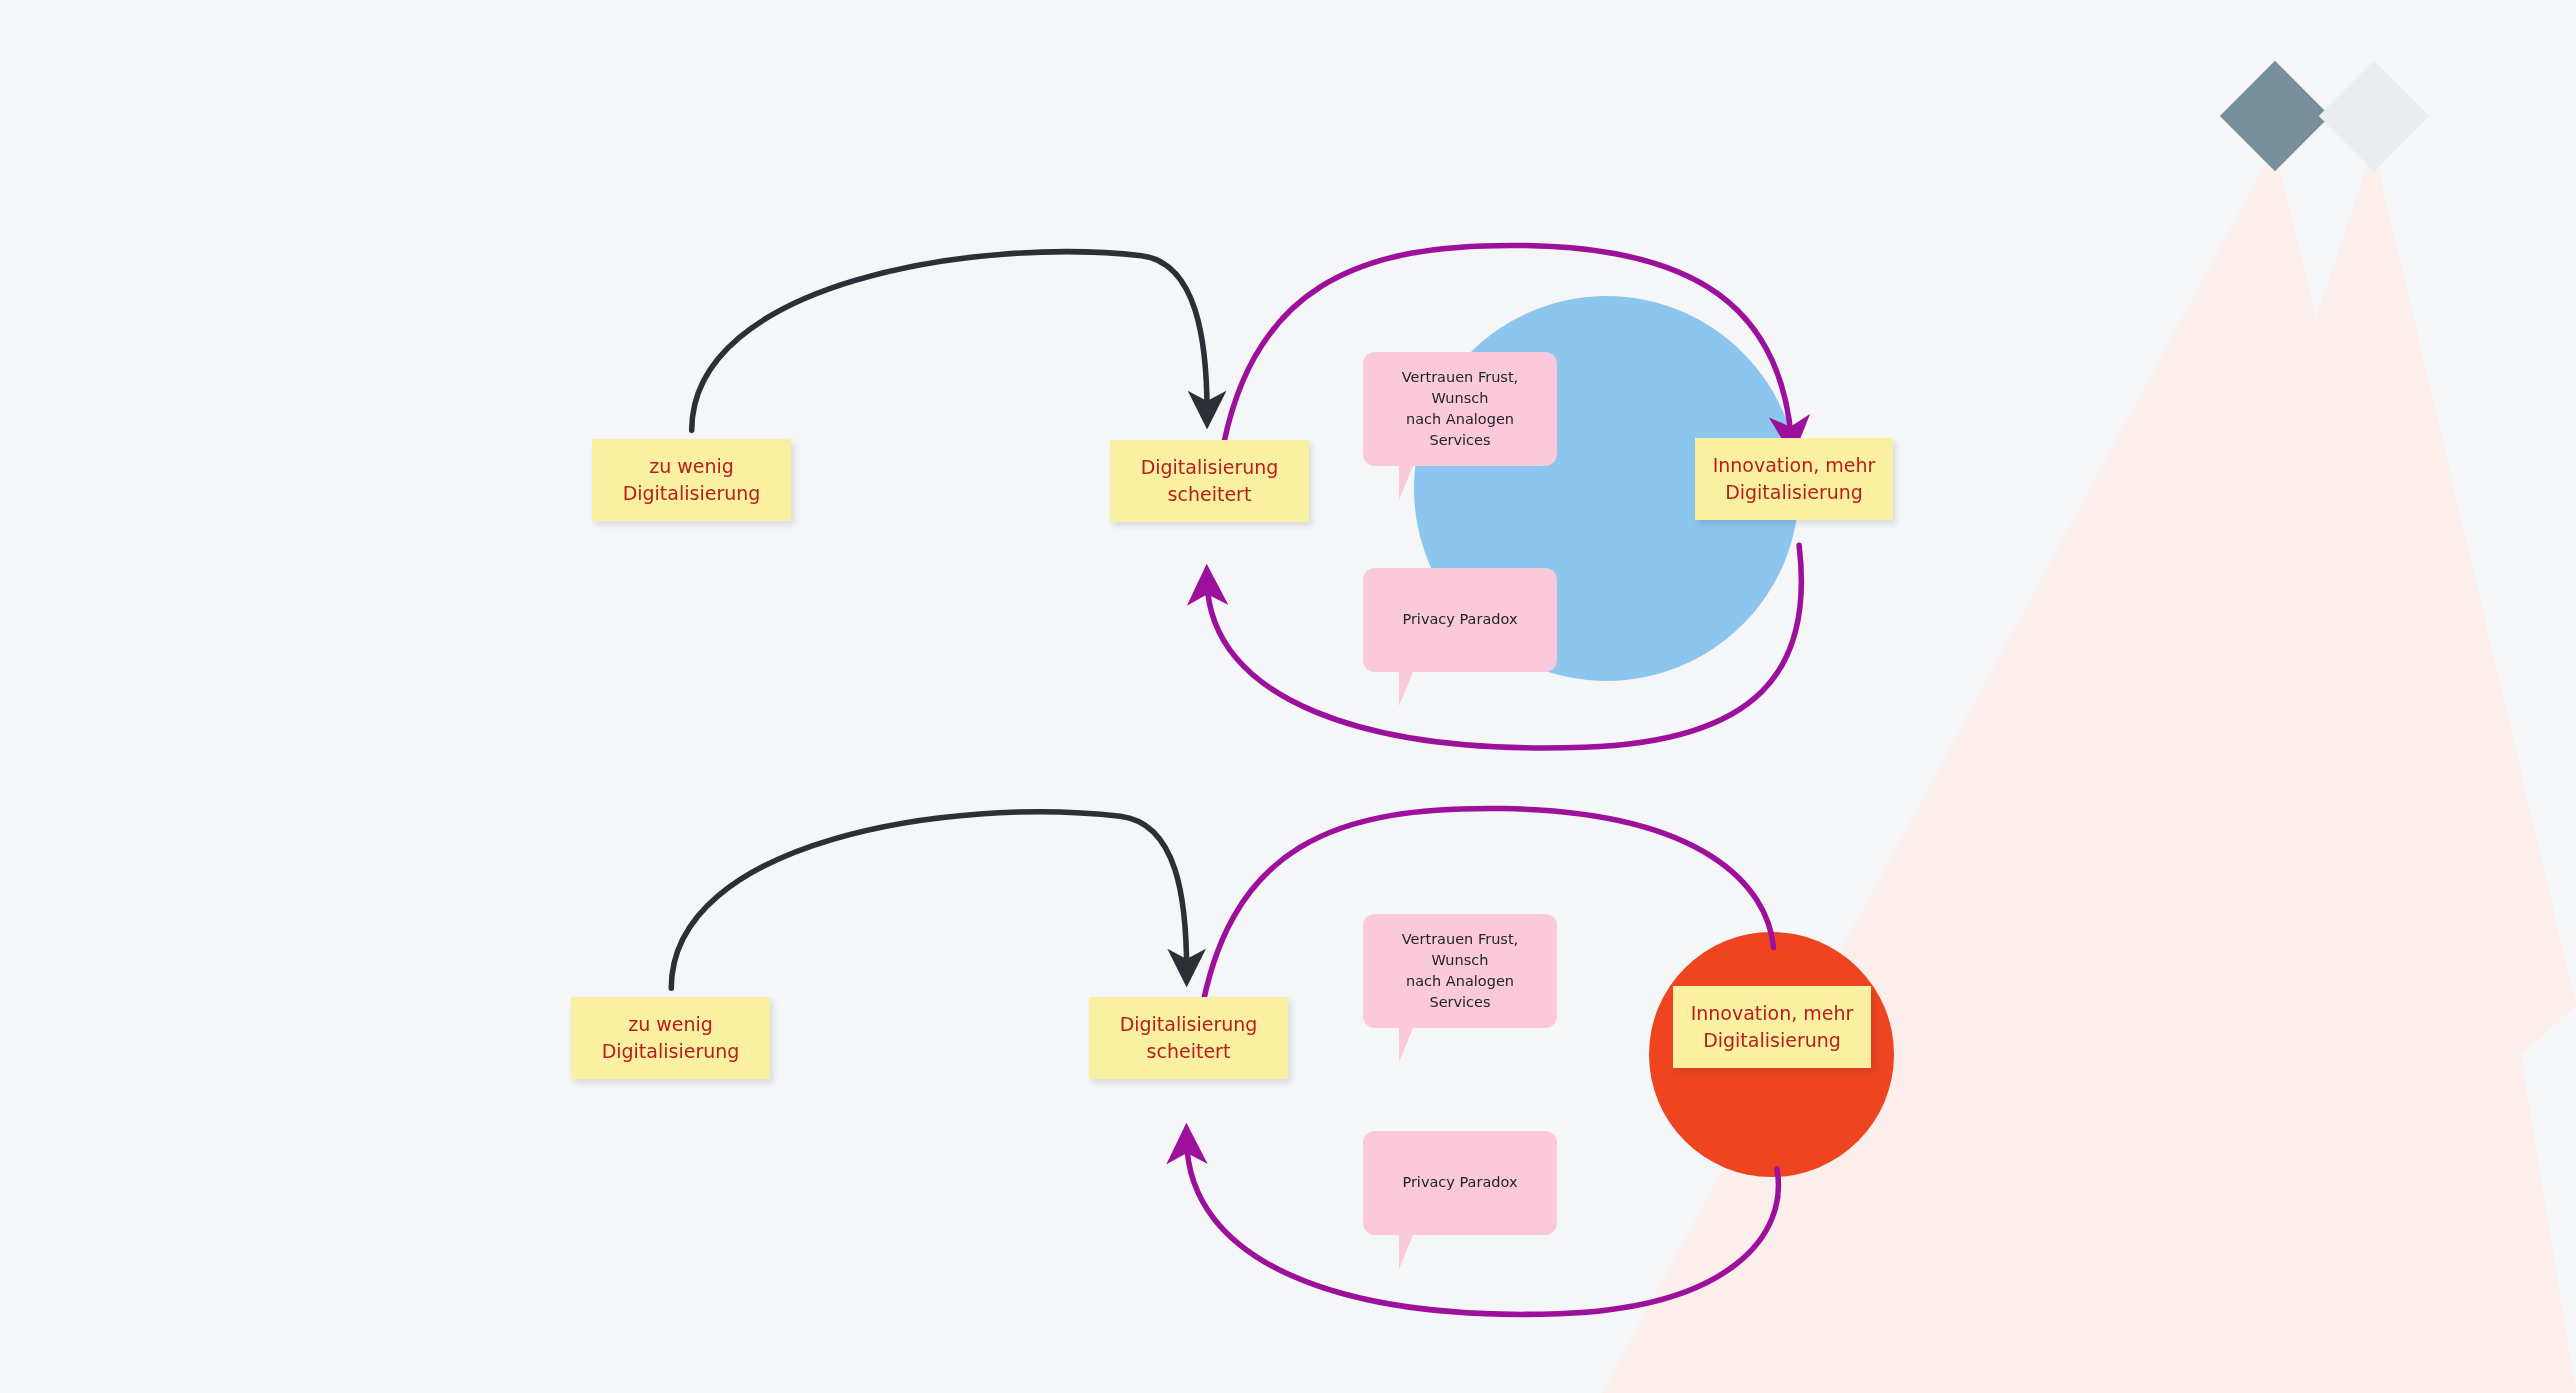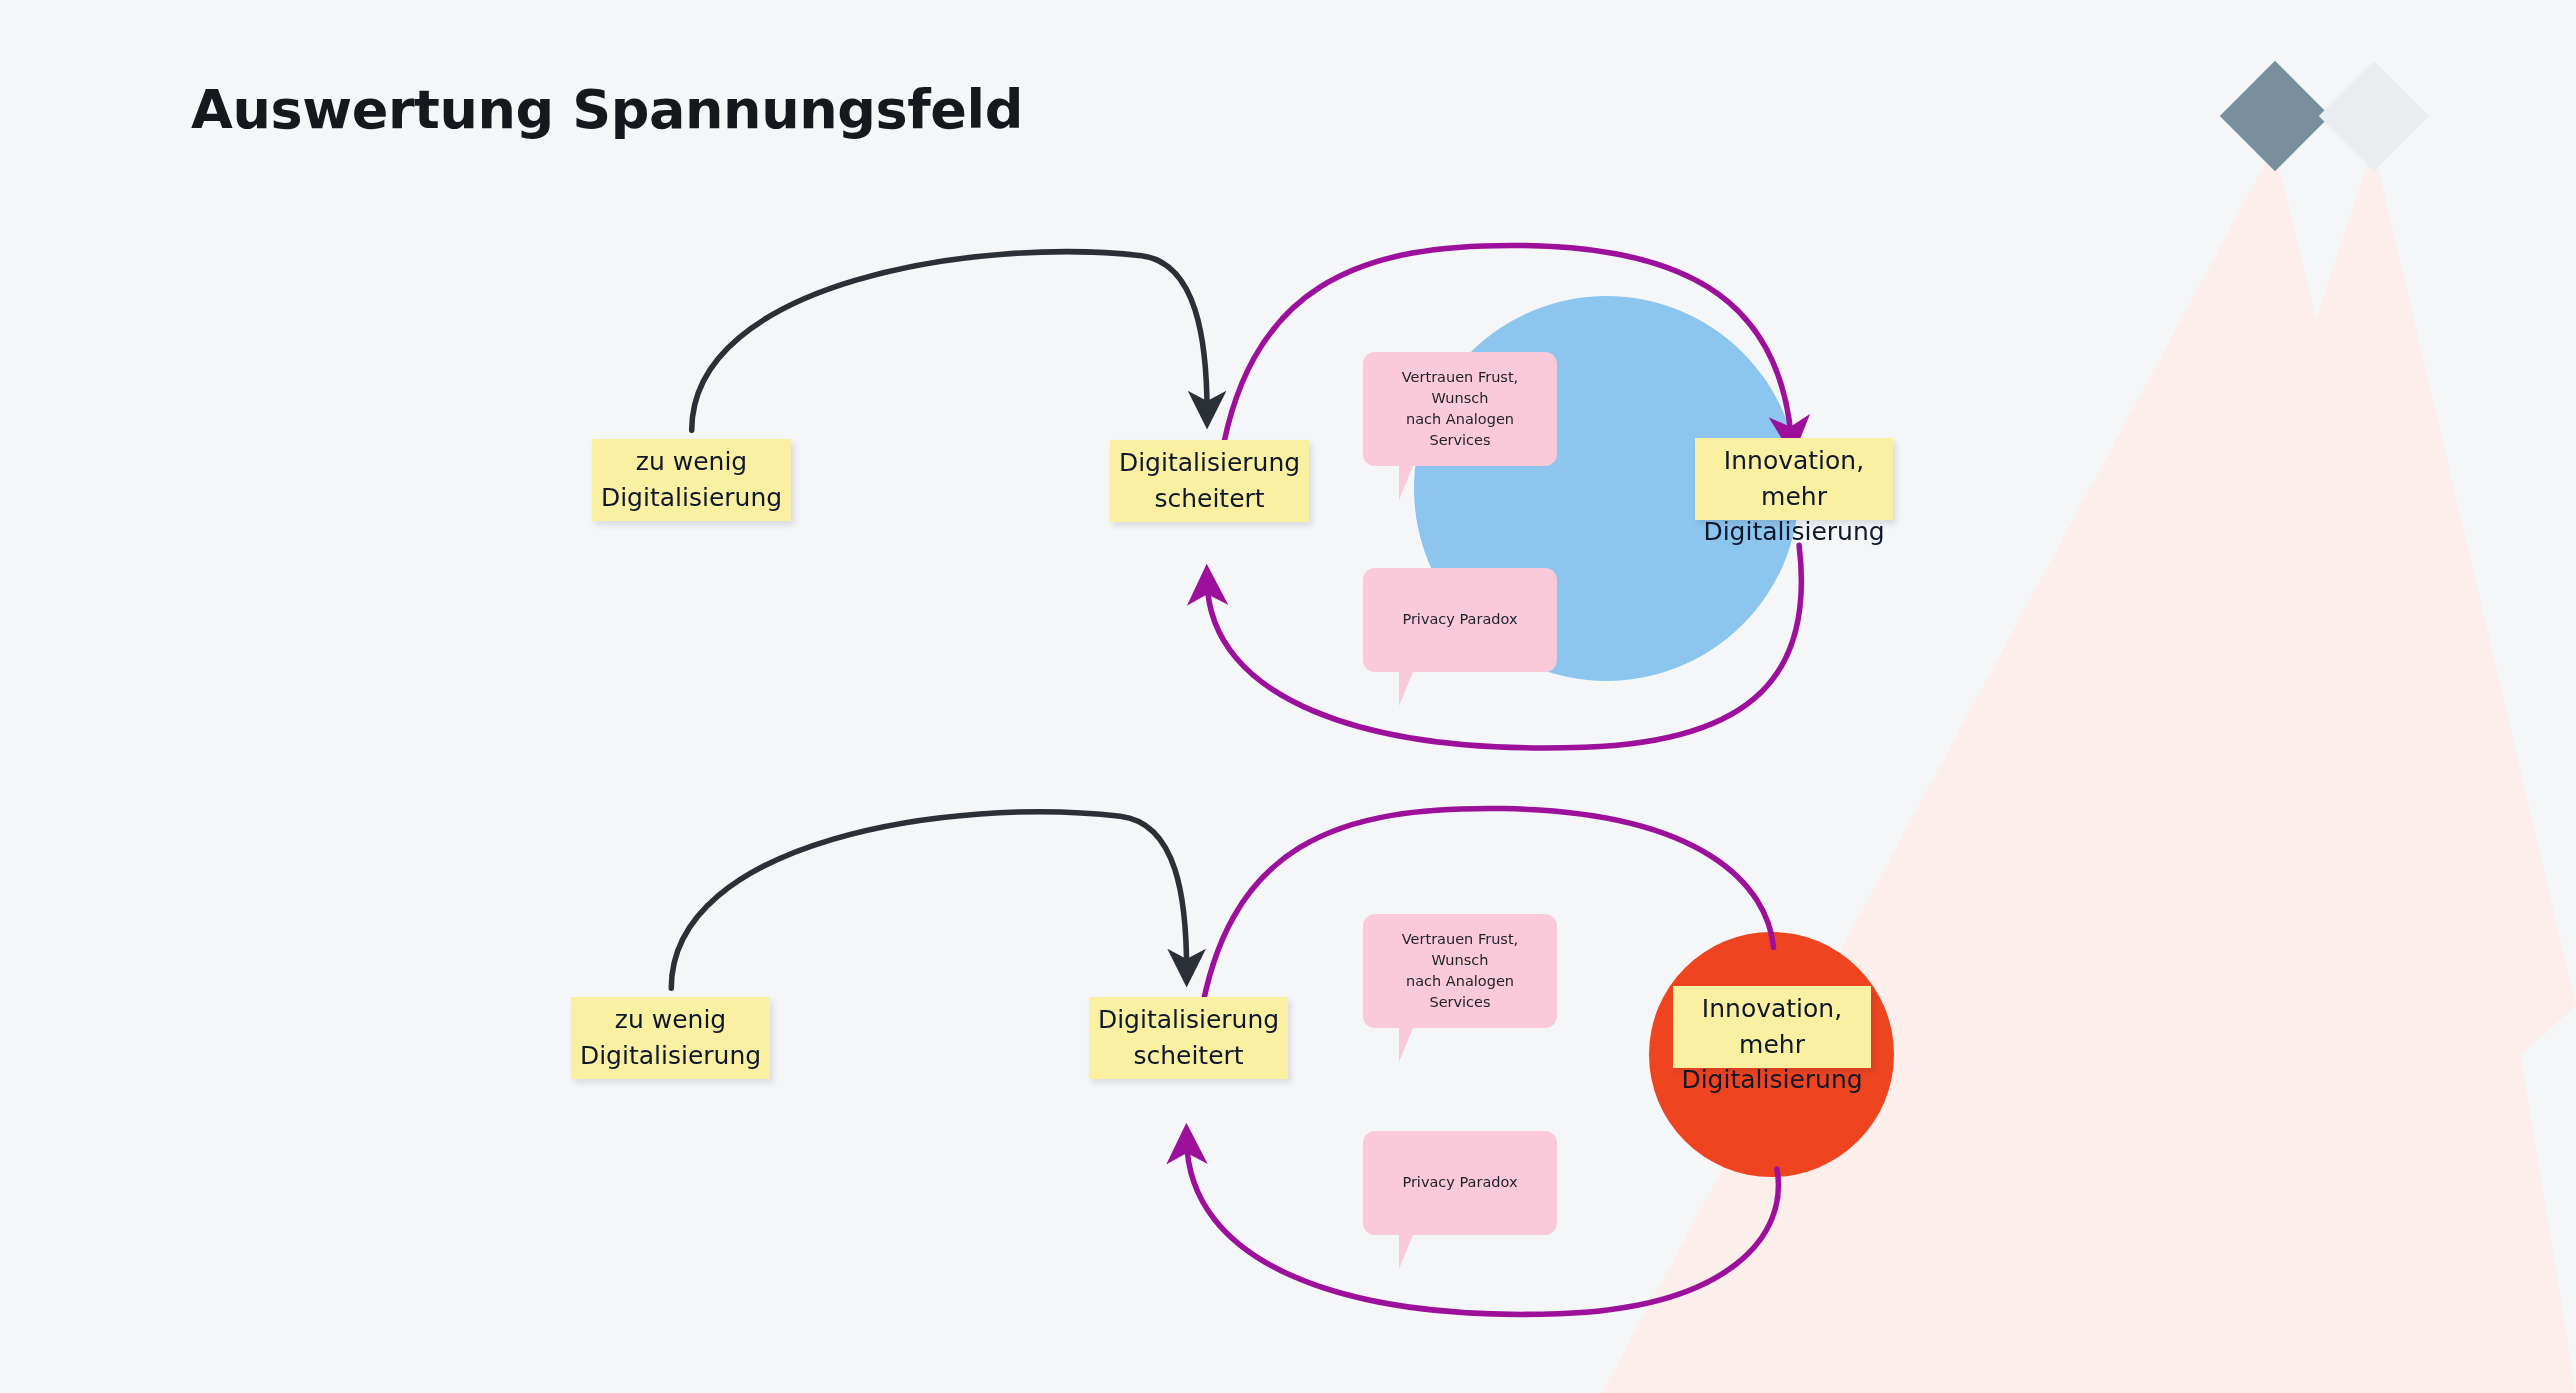--- a/index.html
+++ b/index.html
@@ -21,23 +21,23 @@
     font-size:54px;font-weight:bold;letter-spacing:-0.4px;
     color:#16181d;white-space:nowrap;
     font-family:"DejaVu Sans","Liberation Sans",sans-serif;
   }
 
   .circle{position:absolute;border-radius:50%;}
 
   .note{
     position:absolute;box-sizing:border-box;
     background:#faf0a1;
-    display:flex;justify-content:center;
-    text-align:center;color:#0f172a;
-    font-size:25px;line-height:1.42;
+    display:flex;align-items:center;justify-content:center;
+    text-align:center;color:#b91c1c;
+    font-size:19px;line-height:1.42;
     padding:5.1px 8.5px;
     box-shadow:3.4px 4.3px 6px rgba(40,45,60,0.13);
   }
 
   .bubble{
     position:absolute;box-sizing:border-box;
     background:#fac9da;border-radius:12px;
     display:flex;align-items:center;justify-content:center;
     text-align:center;color:#23242a;
     font-size:14.5px;line-height:1.45;
@@ -91,21 +91,20 @@
 
     <path d="M788,1160 C788,985 1120,935 1315,958 C1382,966 1393,1055 1393,1140" fill="none" stroke="#2b2f36" stroke-width="6.5" stroke-linecap="round" marker-end="url(#ah-black)"></path>
 
     <path d="M1406,1215 C1436,985 1576,946 1766,949 C2000,953 2075,1040 2082,1112" fill="none" stroke="#9c109c" stroke-width="6.5" stroke-linecap="round"></path>
 
     <path d="M2086,1372 C2100,1450 2030,1535 1830,1542 C1570,1551 1395,1480 1393,1338" fill="none" stroke="#9c109c" stroke-width="6.5" stroke-linecap="round" marker-end="url(#ah-purple)"></path>
   </svg>
 
   <div id="nodes">
 
-    <div class="page-title">Auswertung Spannungsfeld</div>
 
     <div class="note" style="left:592px;top:439px;width:199px;height:82px;">
       <span style="white-space:pre-line;">zu wenig
 Digitalisierung</span>
     </div>
 
     <div class="note" style="left:1110px;top:440px;width:199px;height:82px;">
       <span style="white-space:pre-line;">Digitalisierung
 scheitert</span>
     </div>

